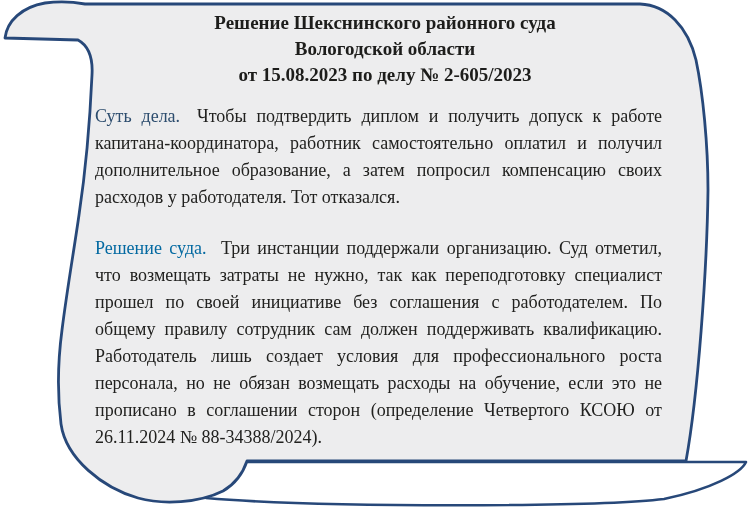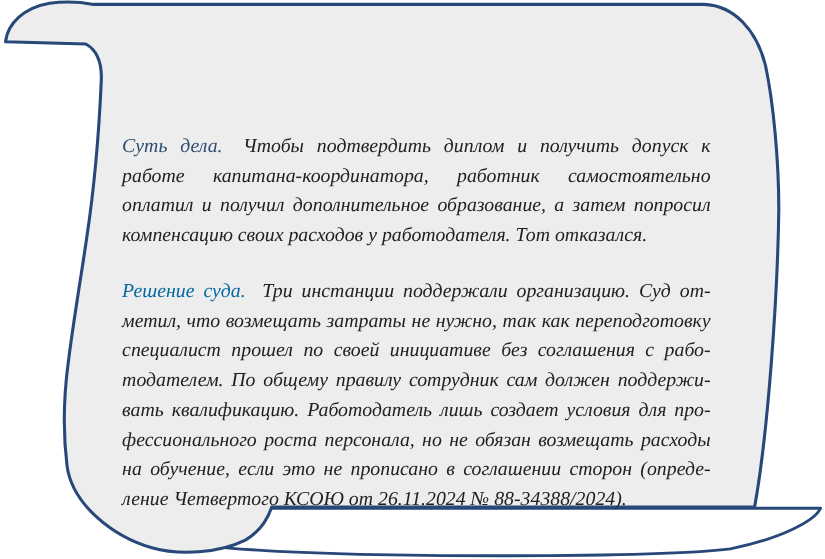--- a/index.html
+++ b/index.html
@@ -51,22 +51,21 @@
     left: 95px;
     width: 567px;
     top: 103px;
     font-size: 18px;
     line-height: 27px;
     color: #21211f;
     text-align: justify;
     hyphens: auto;
   }
   .para {
-    margin: 16px;
-    font-style: italic;
+    margin: 0;
   }
   .para + .para {
     margin-top: 24px;
   }
   .lead {
     margin-right: 7px;
   }
   .lead-case {
     color: #2d4d6e;
   }
@@ -100,20 +99,23 @@
              C 57,392 58,360 62,330
              C 67,290 74,250 79,215
              C 85,175 90,120 92,75
              C 93,58 89,46 78,40
              L 5,38
              C 7,21 22,7 45,3
              C 60,1 74,2 85,4
              Z"></path>
   </svg>
 
+  <div class="title">Решение Шекснинского районного суда
+Вологодской области
+от 15.08.2023 по делу № 2-605/2023</div>
 
   <div class="content">
     <p class="para">
       <span class="lead lead-case">Суть дела.</span>
       <span>Чтобы подтвердить диплом и получить допуск к работе капитана-координатора, работник самостоятельно оплатил и полу­чил дополнительное образование, а затем попросил компенсацию своих расходов у работодателя. Тот отказался.</span>
     </p>
     <p class="para">
       <span class="lead lead-ruling">Решение суда.</span>
       <span>Три инстанции поддержали организацию. Суд от­метил, что возмещать затраты не нужно, так как переподготовку специалист прошел по своей инициативе без соглашения с рабо­тодателем. По общему правилу сотрудник сам должен поддержи­вать квалификацию. Работодатель лишь создает условия для про­фессионального роста персонала, но не обязан возмещать расходы на обучение, если это не прописано в соглашении сторон (опреде­ление Четвертого КСОЮ от 26.11.2024 № 88-34388/2024).</span>
     </p>

